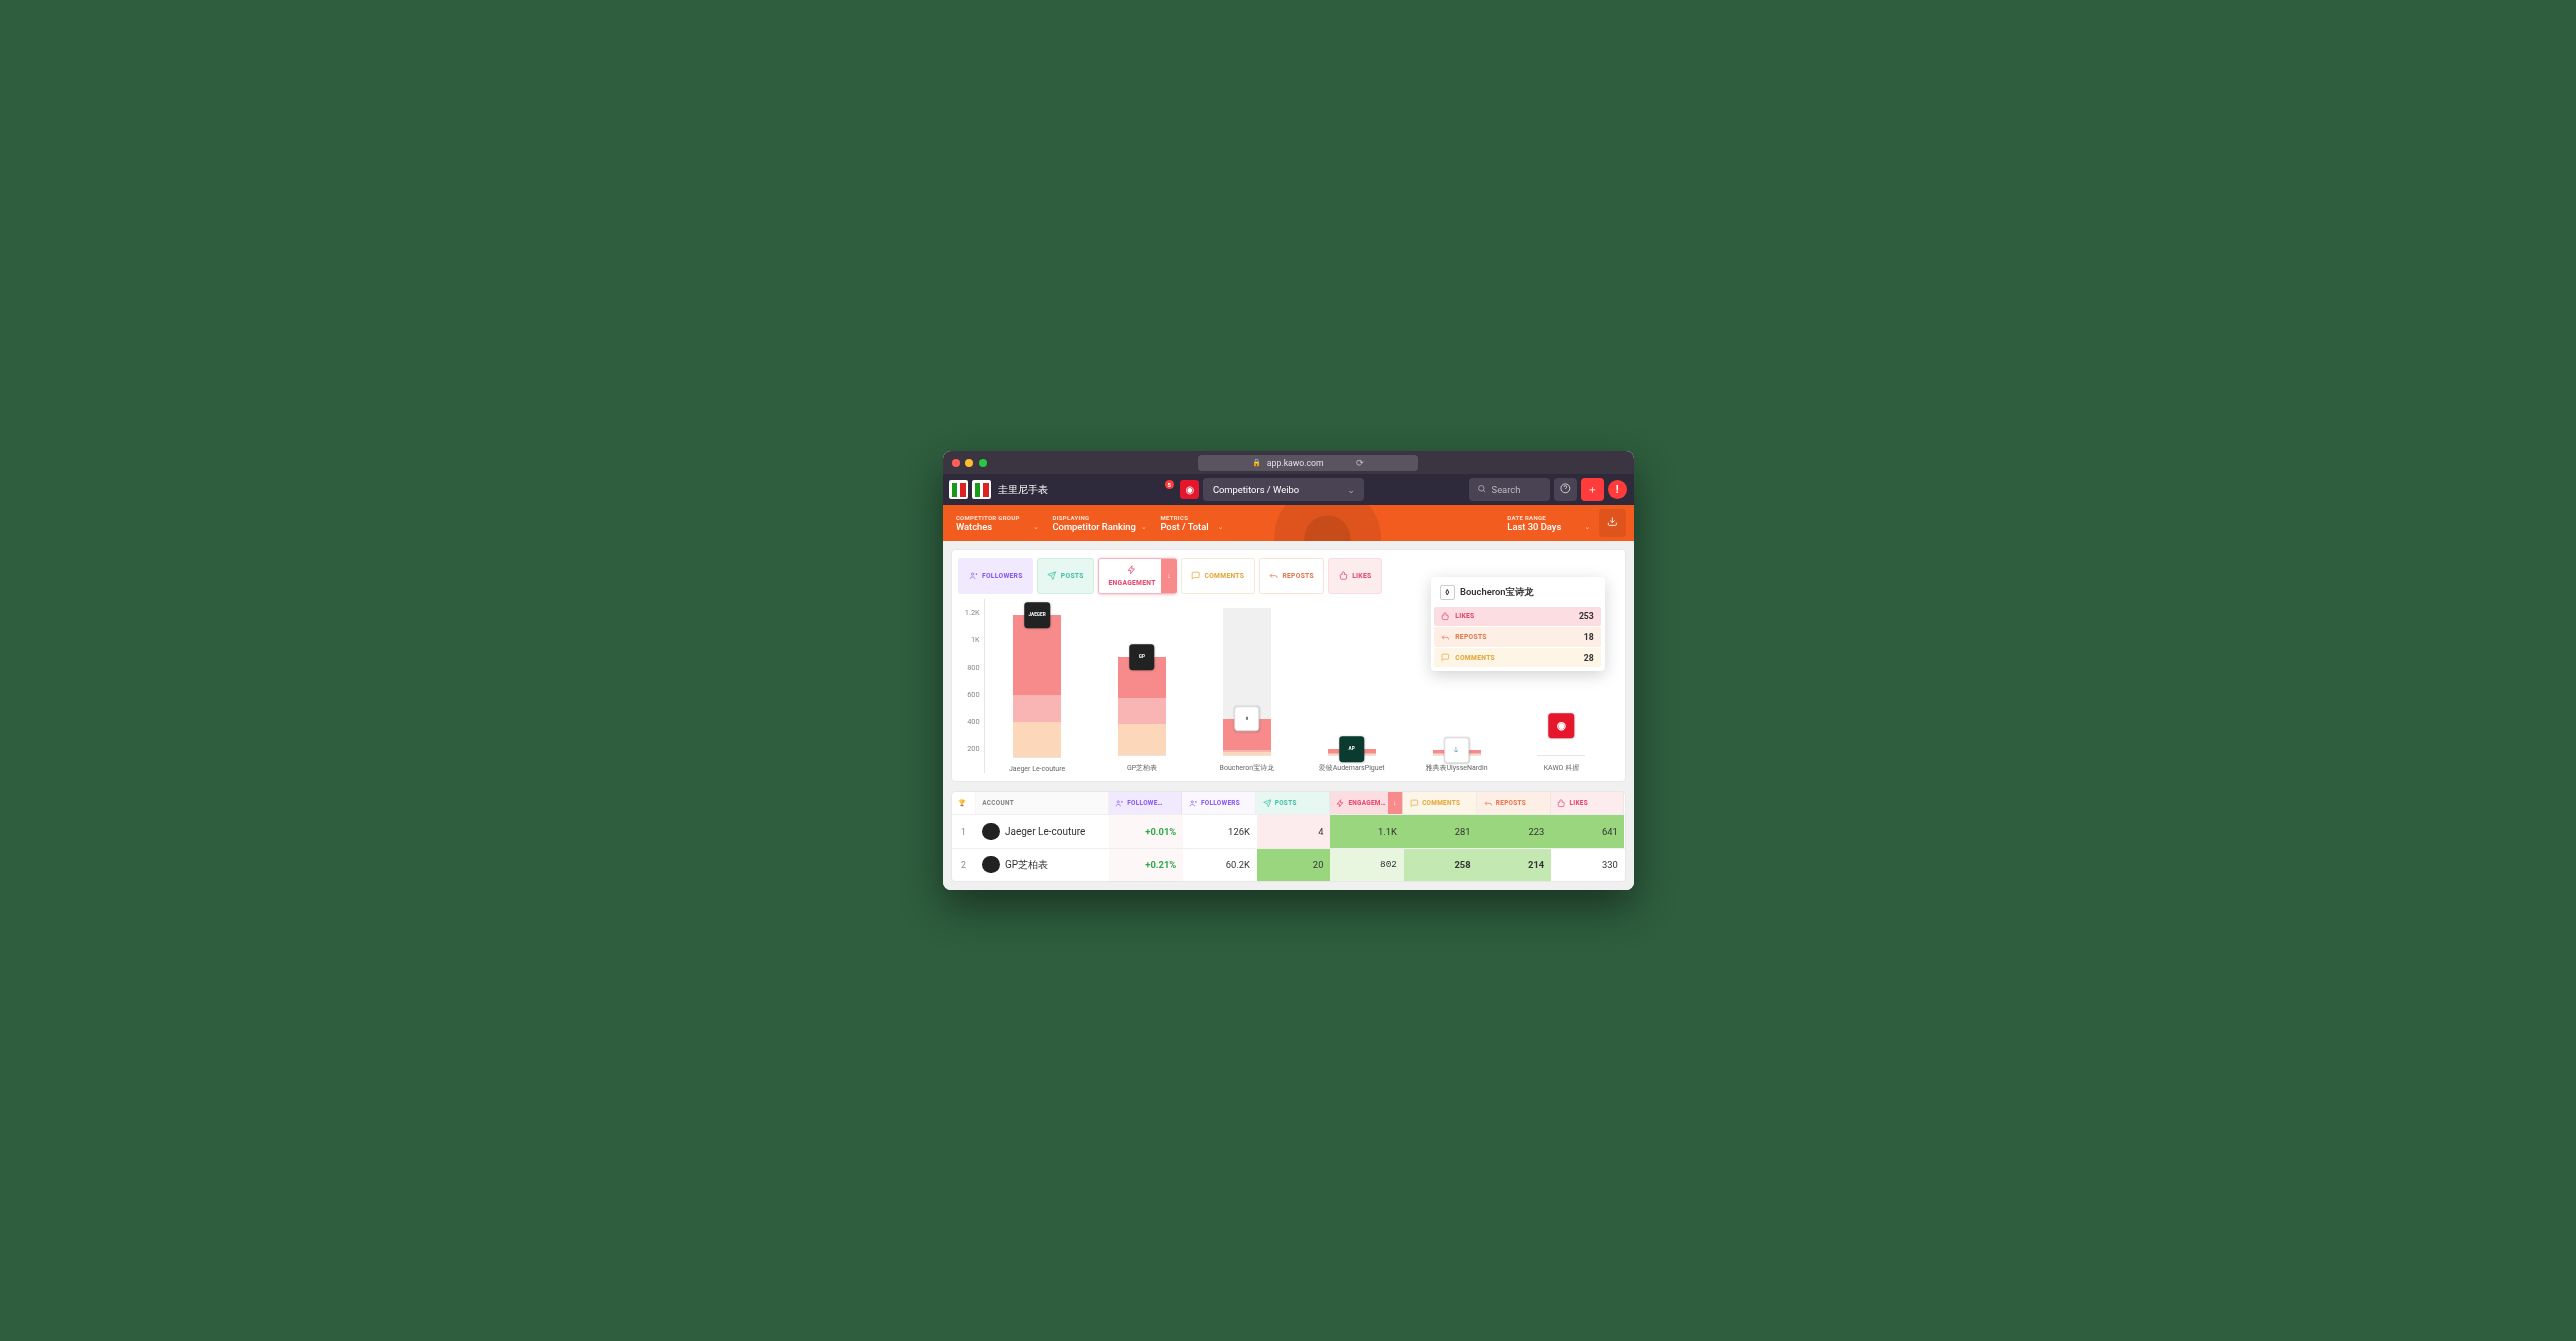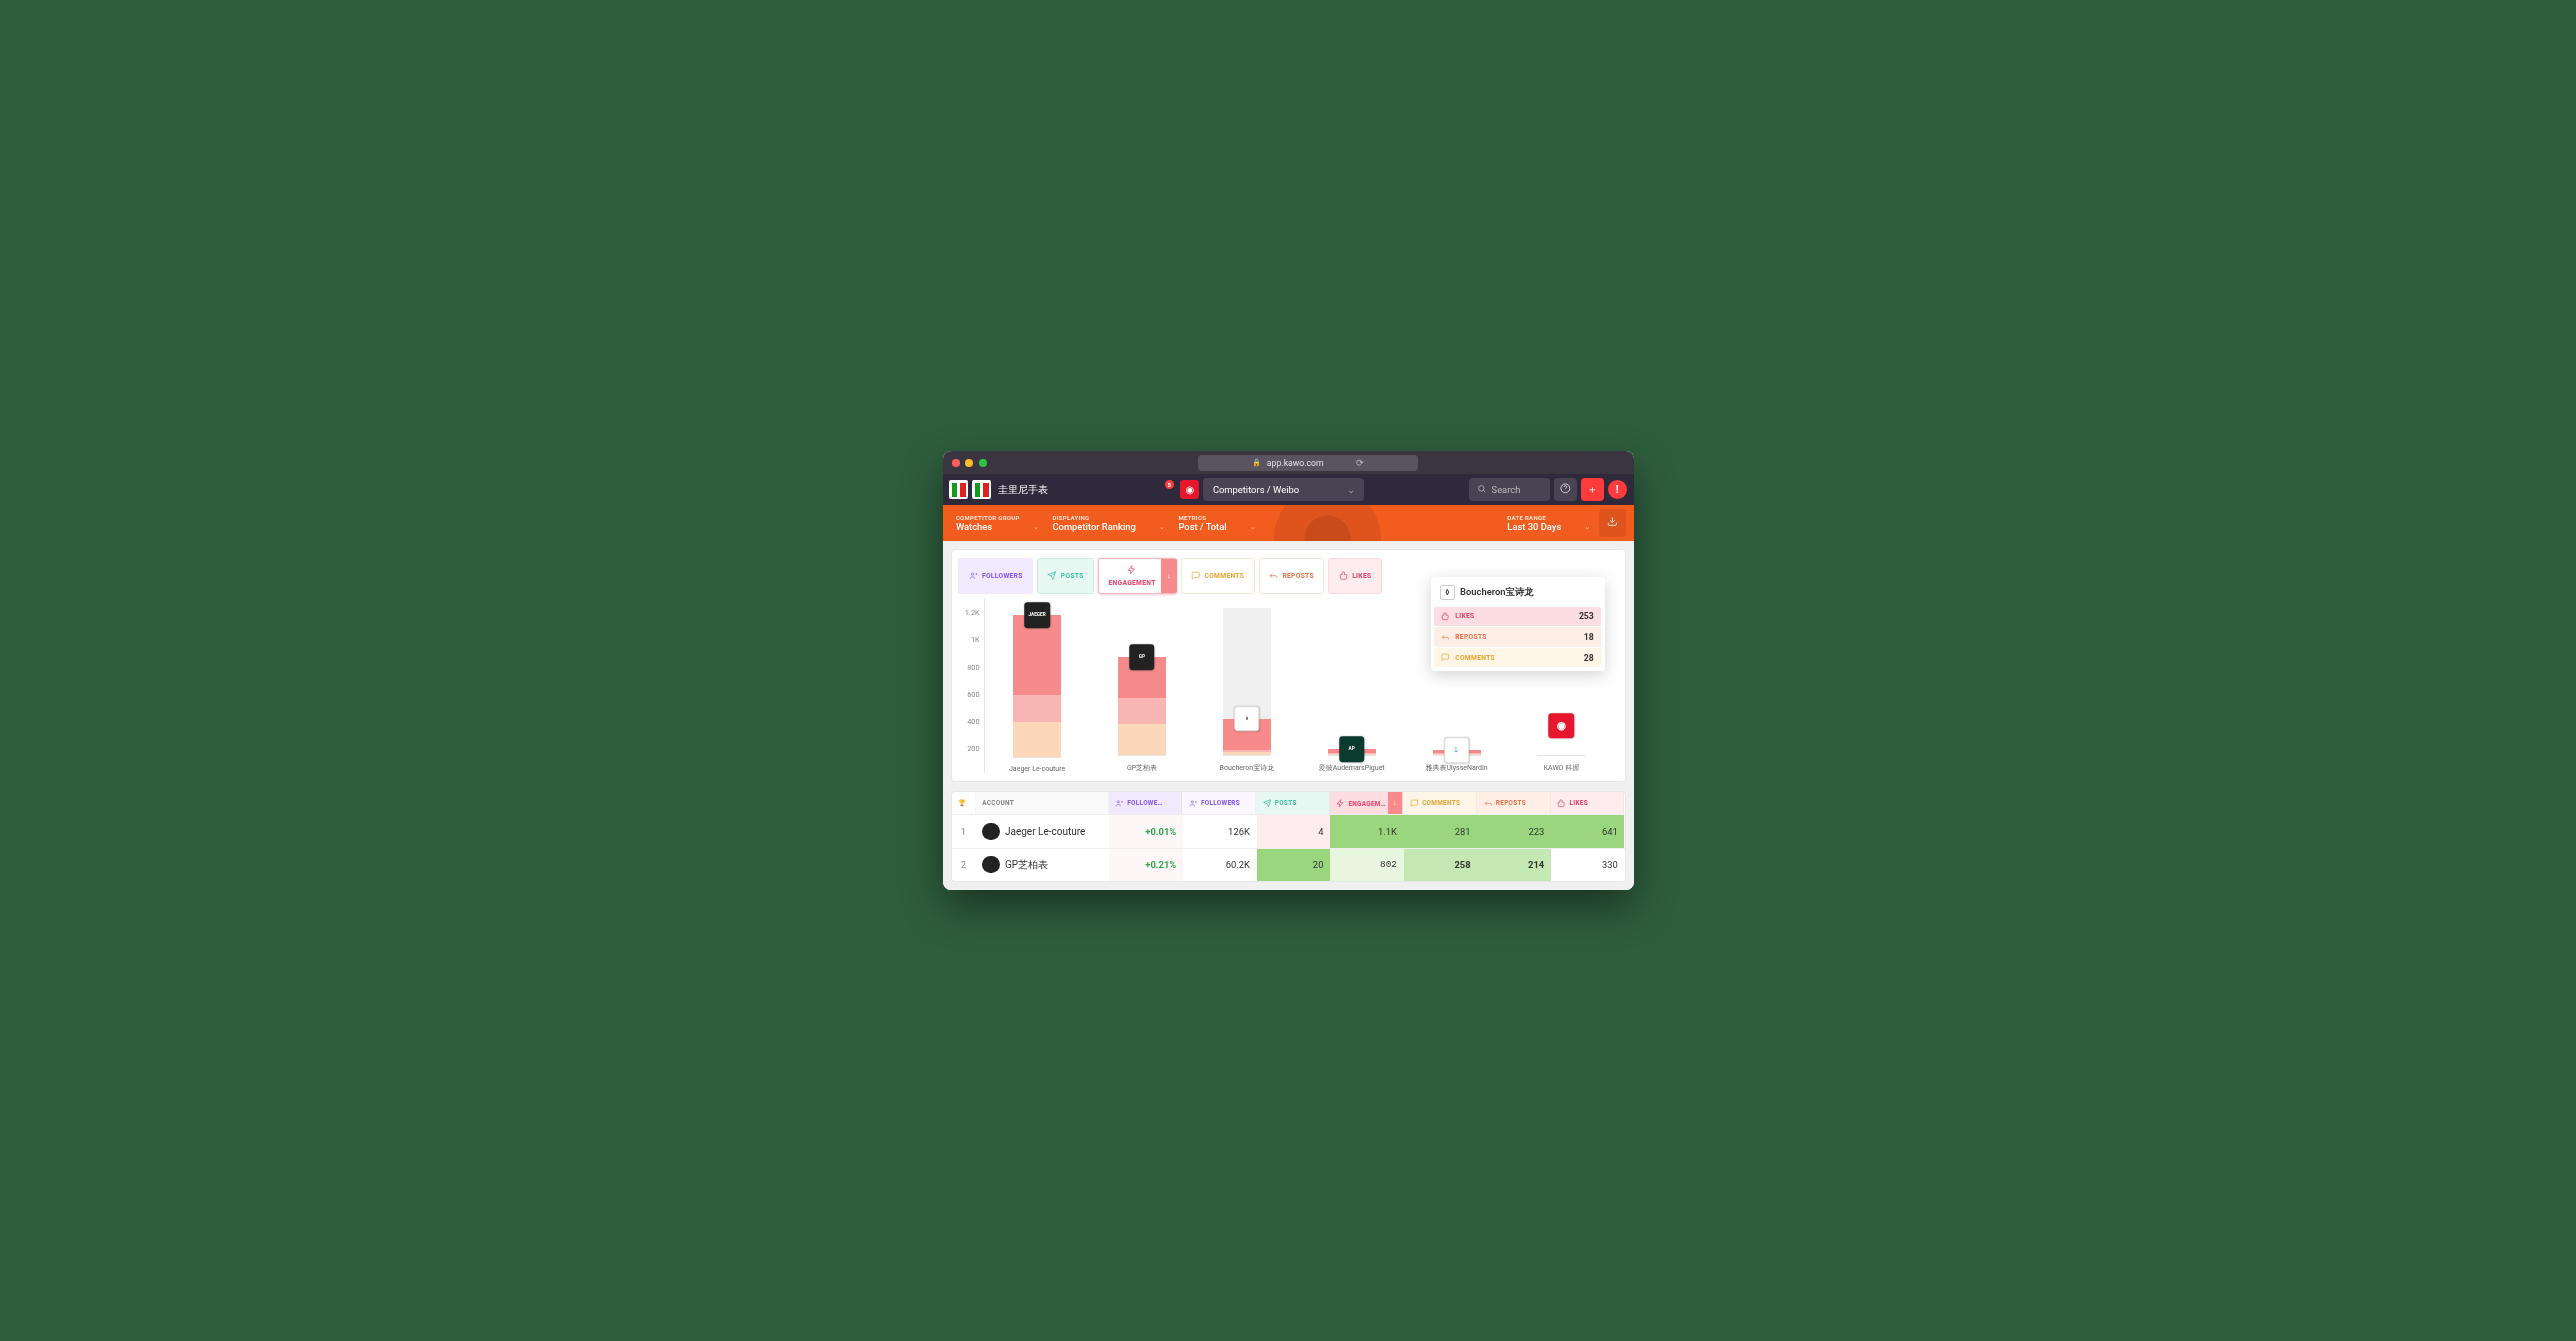--- a/index.html
+++ b/index.html
@@ -47,21 +47,21 @@
   .bc-caret{margin-left:auto;color:#aaa;}
   .search-box{background:#4a4354;border-radius:4px;height:23px;display:flex;align-items:center;padding:0 8px;gap:5.4px;color:#bbb;font-size:9.4px;min-width:81px;margin-left:auto;}
   .help-btn{background:#4a4354;}
   .plus-btn{background:#ff3b3b;color:#fff;}
   .alert-btn{background:#ff3b3b;border-radius:50%;width:19px;height:19px;color:#fff;font-weight:700;}
   
   .filter-bar{background:var(--orange);height:36px;display:flex;align-items:stretch;padding:0 6.7px;position:relative;overflow:hidden;}
   .filter-bar::before{content:"";position:absolute;left:48%;top:-20px;width:107px;height:107px;border-radius:50%;background:radial-gradient(circle,rgba(0,0,0,.1) 30%,transparent 31%),rgba(0,0,0,.08);}
   .filter-group{display:flex;flex-direction:column;justify-content:center;padding:0 5.4px;border-radius:4px;margin:4px 1.3px;min-width:94px;}
   .fg-label{font-size:6px;letter-spacing:0.3px;color:#ffe2d2;font-weight:700;}
-  .fg-value{font-size:9.4px;color:#fff;font-weight:500;display:flex;align-items:center;gap:23px;}
+  .fg-value{font-size:9.4px;color:#fff;font-weight:500;display:flex;align-items:center;gap:5px;}
   .fg-caret{color:#ffcdb3;font-size:7.4px;margin-left:auto;}
   .fg-spacer{flex:1;}
   .download-btn{width:27px;margin:4px 1.3px;border-radius:4px;display:flex;align-items:center;justify-content:center;color:#fff;background:rgba(0,0,0,.08);}
   
   .content{background:#f0f0f0;padding:8px;}
   .card{background:#fff;border-radius:4px;border:0.7px solid #e7e7e7;padding:8px 10.7px 8px 6.7px;position:relative;}
   
   .tabs{display:flex;gap:4px;margin-bottom:5.4px;flex-wrap:wrap;}
   .tab{display:flex;align-items:center;gap:4px;font-size:6.7px;font-weight:800;letter-spacing:0.3px;padding:6px 9.4px;border-radius:2.7px;border:0.7px solid transparent;position:relative;}
   .tab-followers{background:var(--purple-bg);color:var(--purple);}
@@ -97,21 +97,21 @@
   .pr-comments{background:#fdf5e5;color:#e3a93d;}
   
   .data-table{margin-top:9.4px;background:#fff;border-radius:4px;overflow:hidden;border:0.7px solid #e7e7e7;}
   .thead{display:flex;}
   .th{flex:1;display:flex;align-items:center;gap:3.4px;padding:6.7px 6.7px;font-size:6.4px;font-weight:800;letter-spacing:0.3px;border-right:0.7px solid rgba(0,0,0,.04);}
   .th.rank{flex:0 0 24px;justify-content:center;color:#bbb;}
   .th.account{flex:2;background:#fafafa;color:#888;}
   .th.foll-pct{background:var(--purple-bg);color:var(--purple);}
   .th.foll{background:#faf7ff;color:var(--purple);}
   .th.posts{background:var(--teal-bg);color:var(--green-border);}
-  .th.engage{background:var(--pink-soft);color:#e64a6f;position:relative;align-items:flex-end;}
+  .th.engage{background:var(--pink-soft);color:#e64a6f;position:relative;}
   .th.engage .sort-arrow{position:absolute;right:0;top:0;bottom:0;width:14.8px;background:var(--red-soft);display:flex;align-items:center;justify-content:center;color:#fff;}
   .th.comments{background:#fdf6e8;color:#e3a93d;}
   .th.reposts{background:#fdeee6;color:#e87a52;}
   .th.likes{background:var(--pink-bg);color:#e64a6f;}
   .trow{display:flex;border-top:0.7px solid #eee;}
   .td{flex:1;padding:7.4px 6.7px;font-size:9.4px;text-align:right;color:#333;display:flex;align-items:center;justify-content:flex-end;}
   .td.rank{flex:0 0 24px;justify-content:center;color:#888;font-size:8.7px;}
   .td.account{flex:2;justify-content:flex-start;gap:5.4px;font-size:10px;color:#333;}
   .acct-logo{width:17.4px;height:17.4px;border-radius:50%;background:#222;display:flex;align-items:center;justify-content:center;color:#fff;font-size:4.7px;}
   .td.pct{color:#2aa84a;font-weight:700;}

